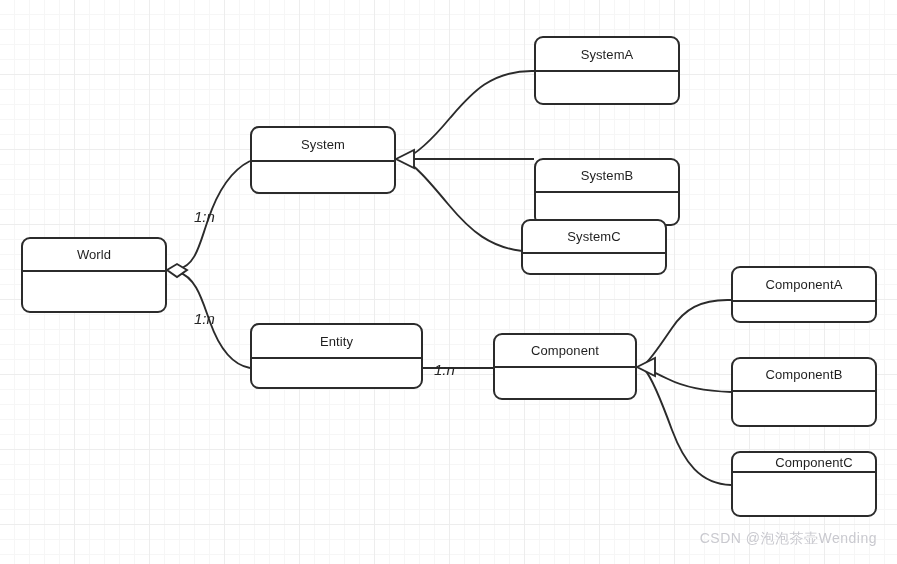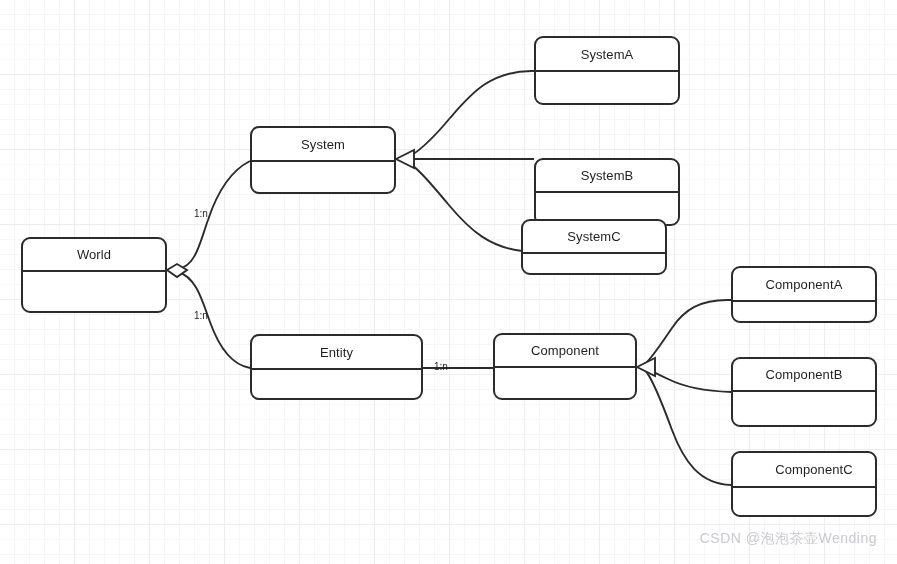--- a/index.html
+++ b/index.html
@@ -48,24 +48,25 @@
     color: #1f1f1f;
     font-size: 13px;
     letter-spacing: 0.1px;
   }
   .uml-body {
     width: 100%;
   }
   .edge-label {
     position: absolute;
     color: #262626;
-    font-size: 10px;
+    font-size: 15px;
     line-height: 1;
     white-space: nowrap;
     background: transparent;
+    font-style: italic;
   }
   #watermark {
     position: absolute;
     right: 20px;
     bottom: 16px;
     color: #c9c9cf;
     font-size: 14px;
     letter-spacing: 0.5px;
     white-space: nowrap;
     user-select: none;
@@ -111,21 +112,21 @@
     <div class="uml-body" style="height:31px;"></div>
   </div>
 
   <div class="uml-box" style="left:250px; top:126px; width:146px; height:68px;">
     <div class="uml-head" style="height:34px;">
       <span>System</span>
     </div>
     <div class="uml-body" style="height:32px;"></div>
   </div>
 
-  <div class="uml-box" style="left:250px; top:334px; width:173px; height:66px;">
+  <div class="uml-box" style="left:250px; top:323px; width:173px; height:66px;">
     <div class="uml-head" style="height:34px;">
       <span>Entity</span>
     </div>
     <div class="uml-body" style="height:30px;"></div>
   </div>
 
   <div class="uml-box" style="left:493px; top:333px; width:144px; height:67px;">
     <div class="uml-head" style="height:33px;">
       <span>Component</span>
     </div>
@@ -161,21 +162,21 @@
   </div>
 
   <div class="uml-box" style="left:731px; top:357px; width:146px; height:70px;">
     <div class="uml-head" style="height:33px;">
       <span>ComponentB</span>
     </div>
     <div class="uml-body" style="height:35px;"></div>
   </div>
 
   <div class="uml-box" style="left:731px; top:451px; width:146px; height:66px;">
-    <div class="uml-head" style="height:35px;padding-left:20px;">
+    <div class="uml-head" style="height:20px;padding-left:20px;">
       <span>ComponentC</span>
     </div>
     <div class="uml-body" style="height:31px;"></div>
   </div>
 
   <div class="edge-label" style="left:194px; top:209px;">1:n</div>
   <div class="edge-label" style="left:194px; top:311px;">1:n</div>
   <div class="edge-label" style="left:434px; top:362px;">1:n</div>
 
   <div id="watermark">CSDN @泡泡茶壶Wending</div>

